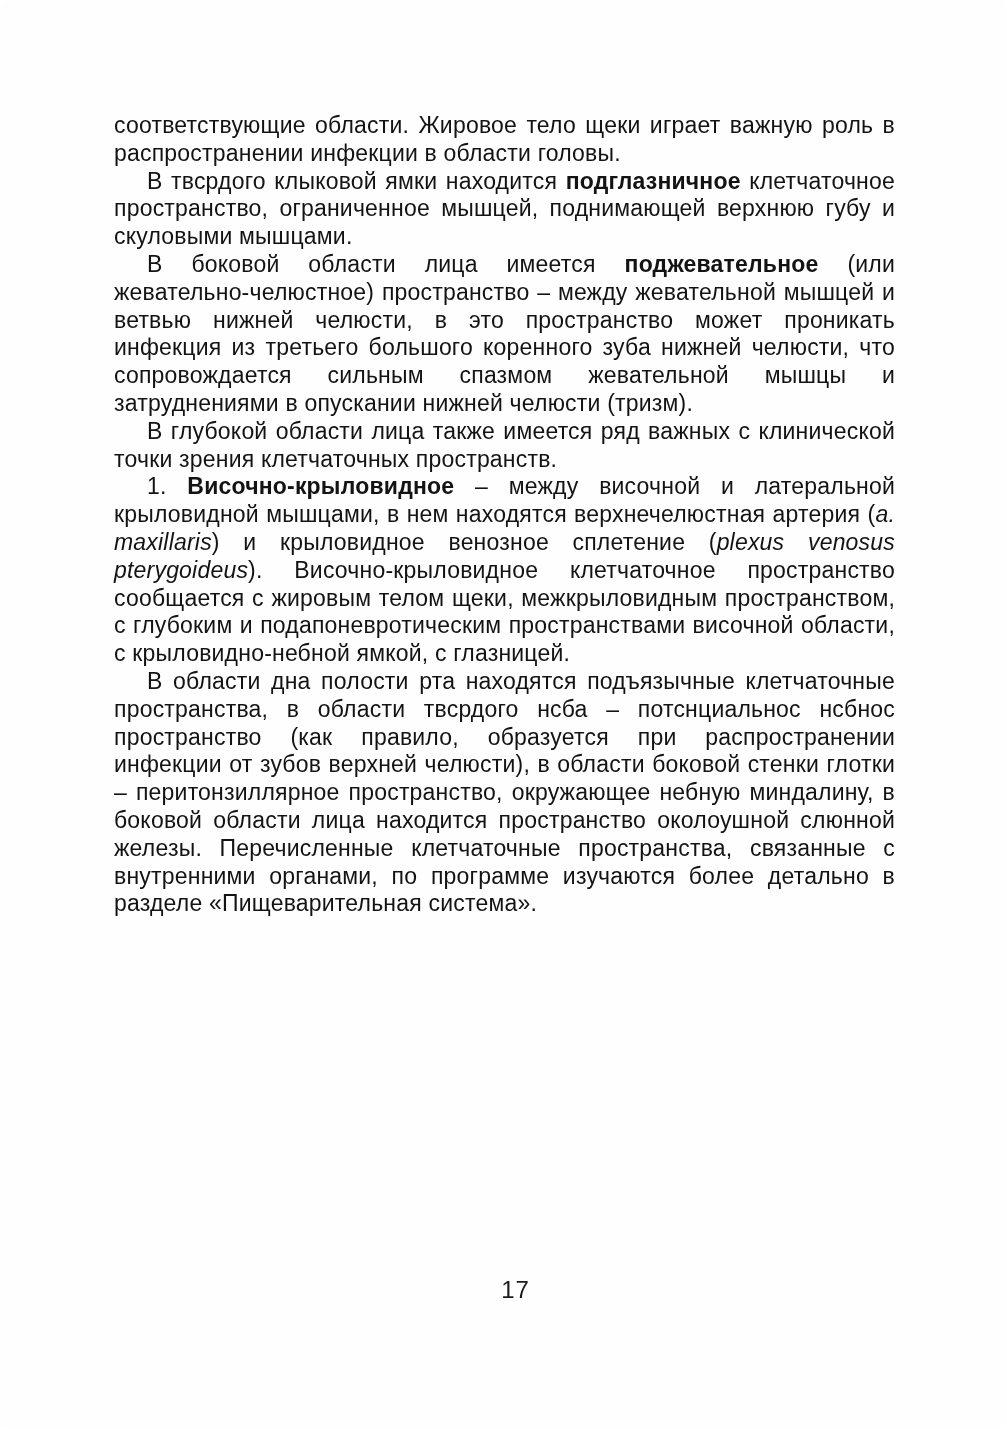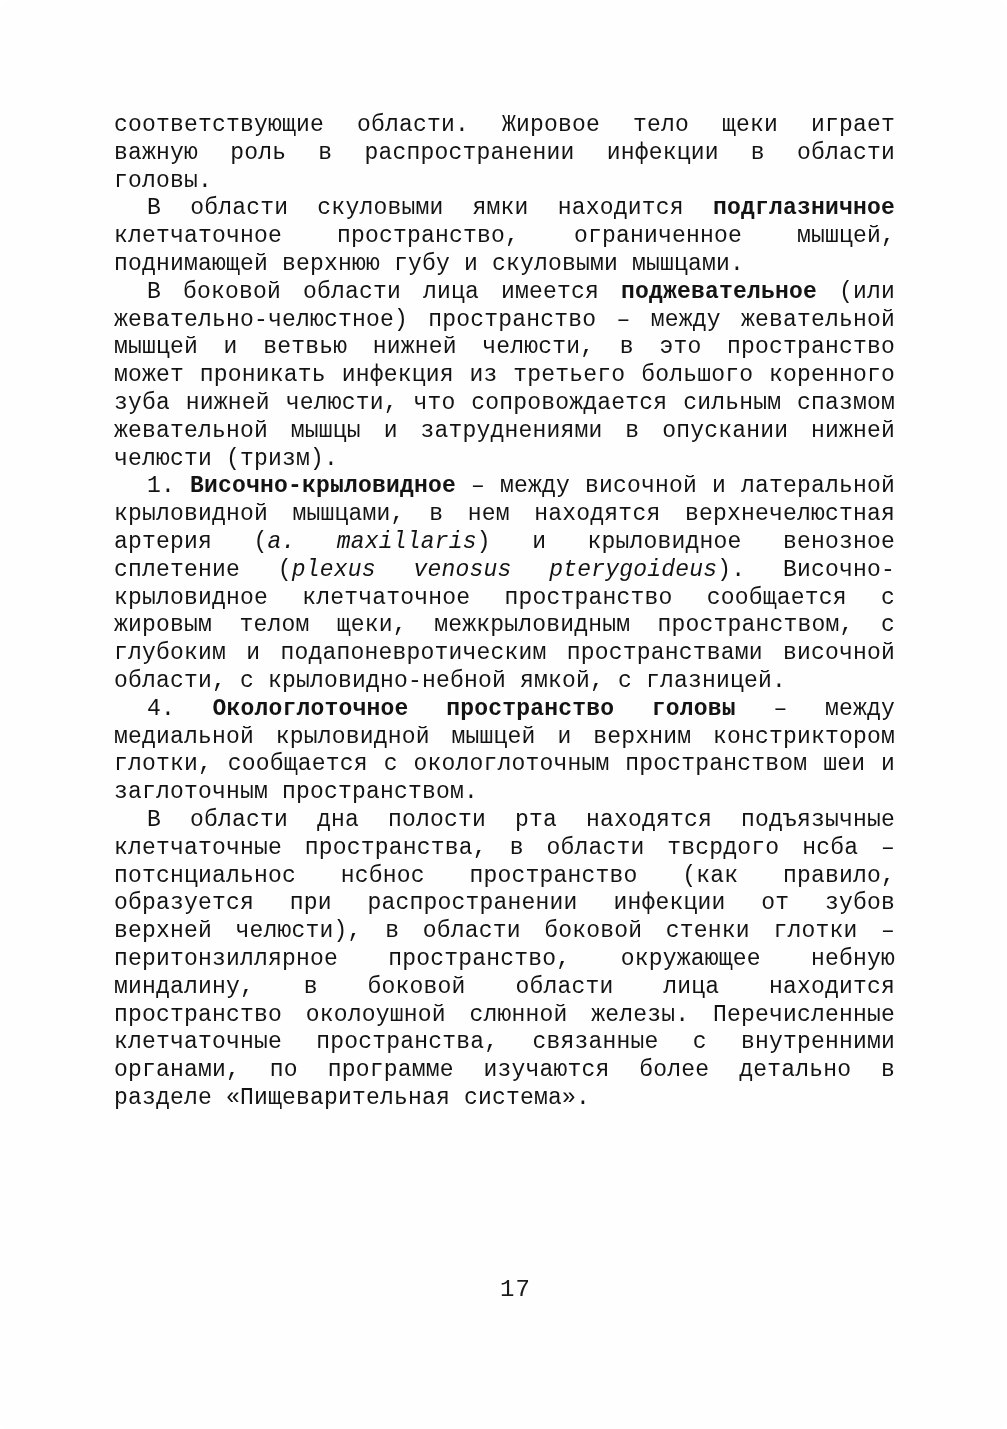--- a/index.html
+++ b/index.html
@@ -5,21 +5,21 @@
   html, body {
     margin: 0;
     padding: 0;
     background: #ffffff;
   }
   .page {
     position: relative;
     width: 1007px;
     height: 1429px;
     background: #fefefe;
-    font-family: Liberation Mono, monospace;
+    font-family: Liberation Sans, sans-serif;
     color: #131313;
     overflow: hidden;
     border-radius: 11px;
   }
   .body-text {
     position: absolute;
     left: 114px;
     top: 112px;
     width: 781px;
     font-size: 23px;
@@ -47,20 +47,20 @@
     letter-spacing: 1px;
     color: #1a1a1a;
   }
 </style>
 </head>
 <body>
 
 <div class="page">
   <div class="body-text">
       <p class="para no-indent"><span>соответствующие области. Жировое тело щеки играет важную роль в распространении инфекции в области головы.</span></p>
-      <p class="para"><span>В области скуловыми ямки находится </span><span class="bold">подглазничное</span><span> клетчаточное пространство, ограниченное мышцей, поднимающей верхнюю губу и скуловыми мышцами.</span></p>
+      <p class="para"><span>В твсрдого клыковой ямки находится </span><span class="bold">подглазничное</span><span> клетчаточное пространство, ограниченное мышцей, поднимающей верхнюю губу и скуловыми мышцами.</span></p>
       <p class="para"><span>В боковой области лица имеется </span><span class="bold">поджевательное</span><span> (или жевательно-челюстное) пространство – между жевательной мышцей и ветвью нижней челюсти, в это пространство может проникать инфекция из третьего большого коренного зуба нижней челюсти, что сопровождается сильным спазмом жевательной мышцы и затруднениями в опускании нижней челюсти (тризм).</span></p>
+      <p class="para"><span>В глубокой области лица также имеется ряд важных с клинической точки зрения клетчаточных пространств.</span></p>
       <p class="para"><span>1. </span><span class="bold">Височно-крыловидное</span><span> – между височной и латеральной крыловидной мышцами, в нем находятся верхнечелюстная артерия (</span><span class="italic">a. maxillaris</span><span>) и крыловидное венозное сплетение (</span><span class="italic">plexus venosus pterygoideus</span><span>). Височно-крыловидное клетчаточное пространство сообщается с жировым телом щеки, межкрыловидным пространством, с глубоким и подапоневротическим пространствами височной области, с крыловидно-небной ямкой, с глазницей.</span></p>
-      <p class="para"><span>4. </span><span class="bold">Окологлоточное пространство головы</span><span> – между медиальной крыловидной мышцей и верхним констриктором глотки, сообщается с окологлоточным пространством шеи и заглоточным пространством.</span></p>
       <p class="para"><span>В области дна полости рта находятся подъязычные клетчаточные пространства, в области твсрдого нсба – потснциальнос нсбнос пространство (как правило, образуется при распространении инфекции от зубов верхней челюсти), в области боковой стенки глотки – перитонзиллярное пространство, окружающее небную миндалину, в боковой области лица находится пространство околоушной слюнной железы. Перечисленные клетчаточные пространства, связанные с внутренними органами, по программе изучаются более детально в разделе «Пищеварительная система».</span></p>
     </div>
   <div class="page-number">17</div>
 </div>
 
 </body></html>

